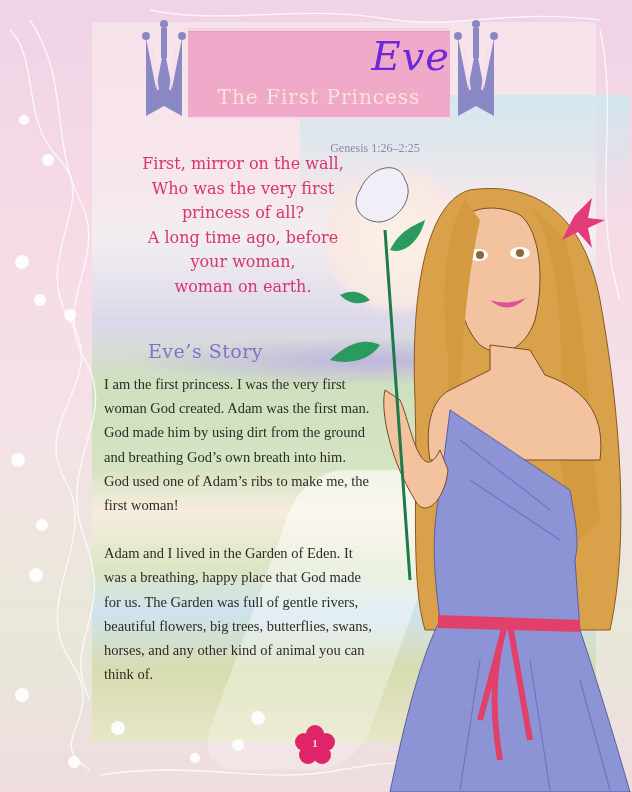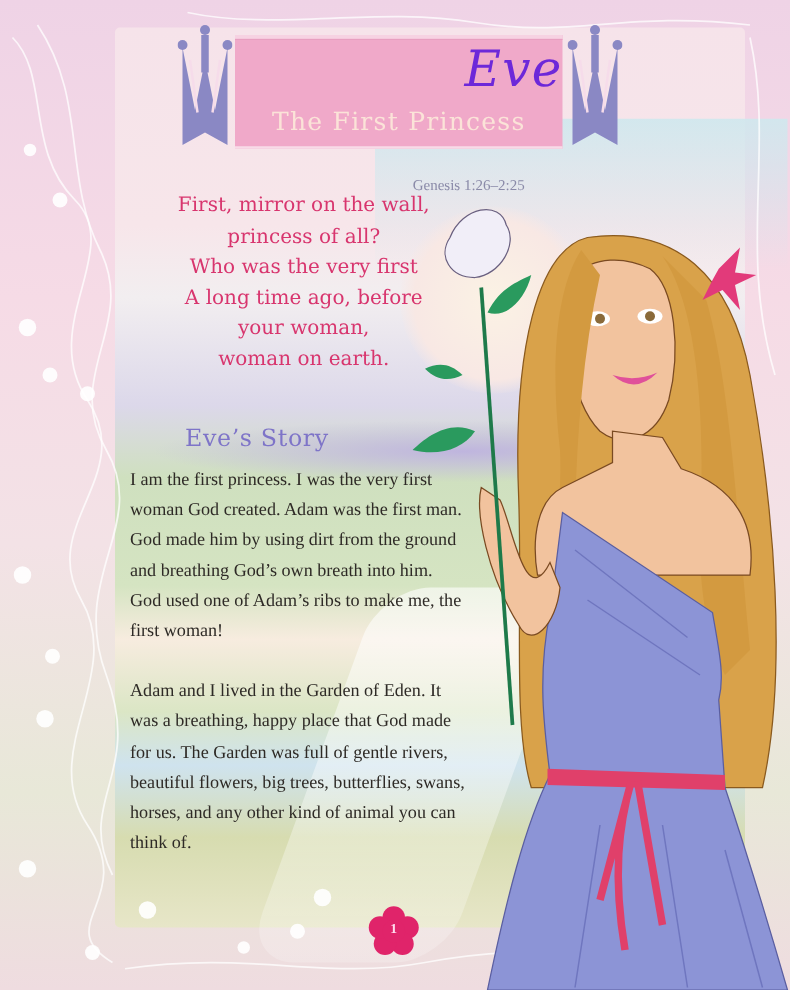--- a/index.html
+++ b/index.html
@@ -109,22 +109,22 @@
 
   <div class="banner">
     <div class="banner-title">Eve</div>
     <div class="banner-sub">The First Princess</div>
   </div>
 
   <div class="reference">Genesis 1:26–2:25</div>
 
   <div class="poem">
     <div>First, mirror on the wall,</div>
+    <div>Who was the very first</div>
     <div>princess of all?</div>
-    <div>Who was the very first</div>
     <div>A long time ago, before</div>
     <div>your woman,</div>
     <div>woman on earth.</div>
   </div>
 
   <div class="story-heading">Eve’s Story</div>
 
   <div class="story">
     <p>
       <span class="line">I am the first princess. I was the very first</span>

